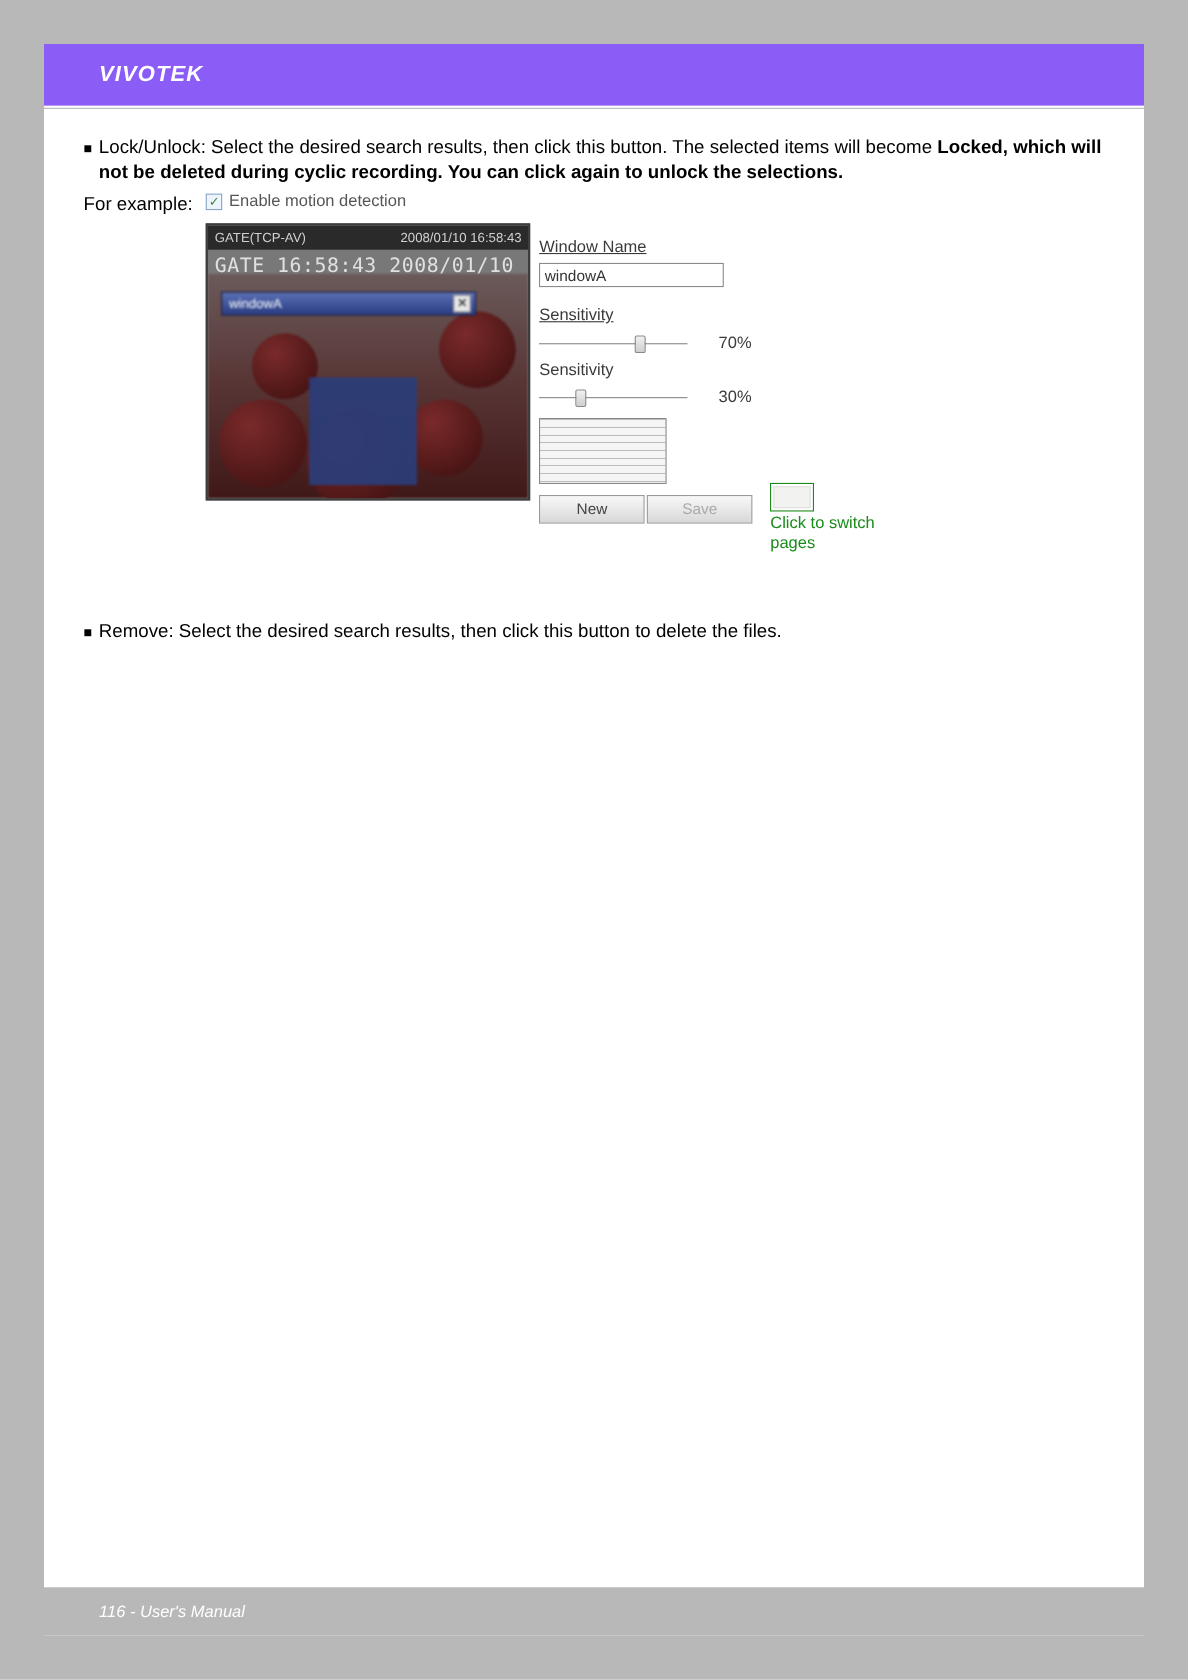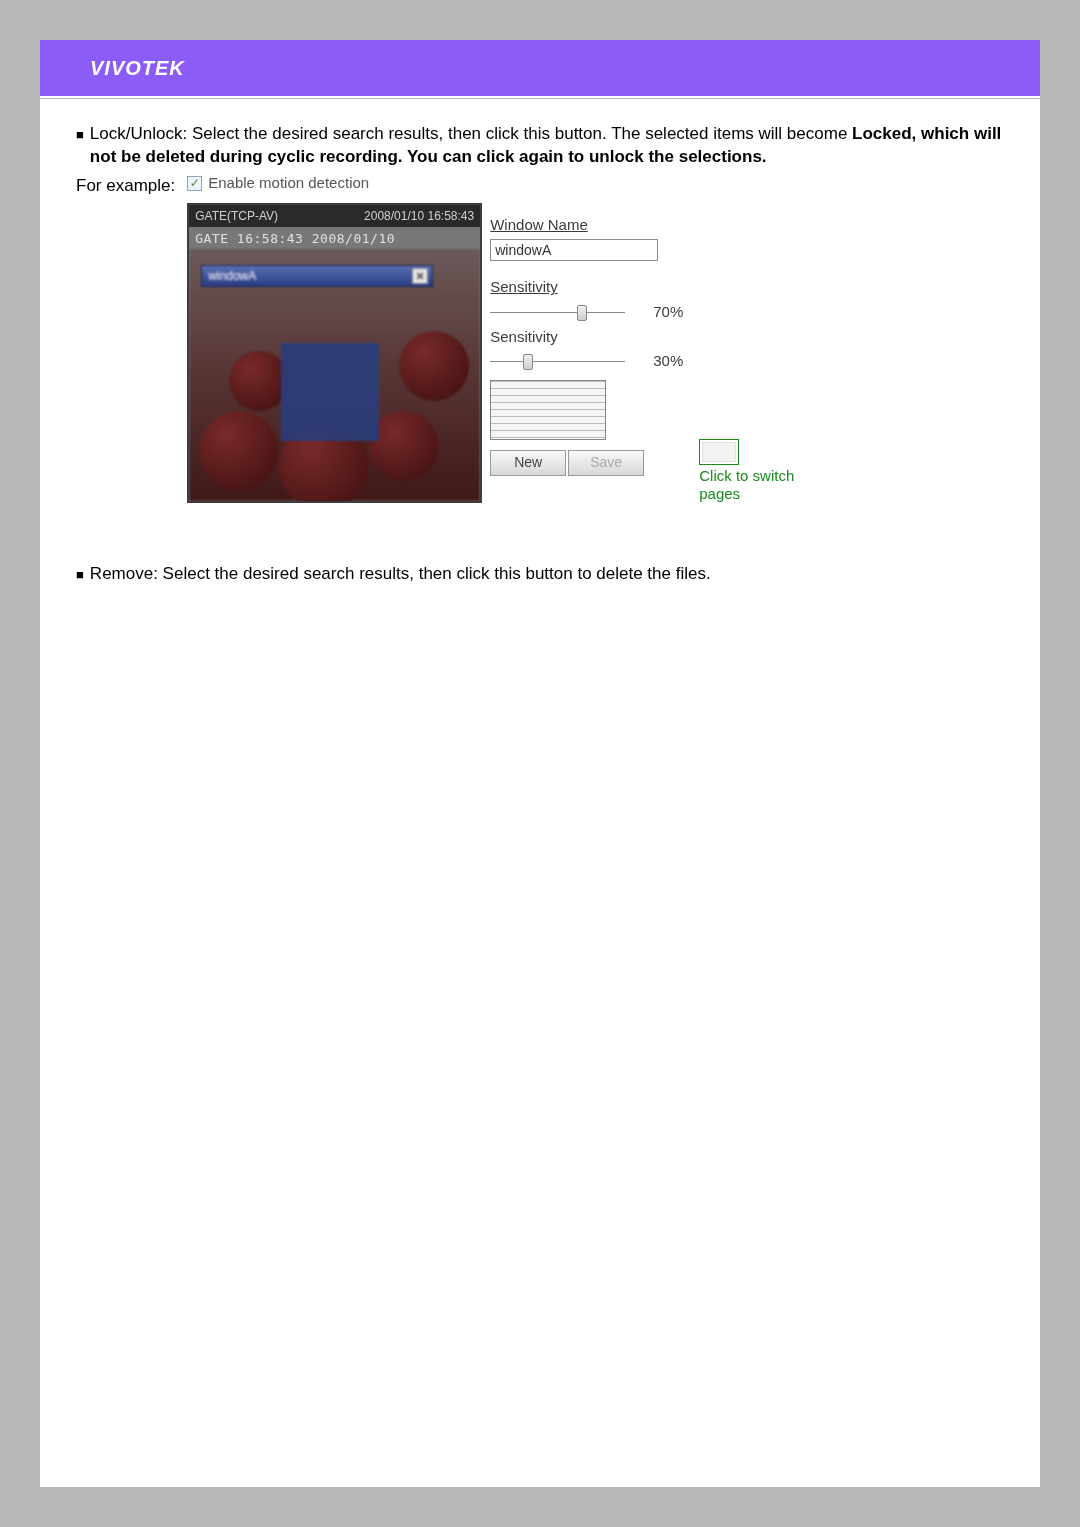--- a/index.html
+++ b/index.html
@@ -90,38 +90,38 @@
     font-size: 12px;
     line-height: 1;
   }
   .panel-body {
     display: flex;
     gap: 8px;
     align-items: flex-start;
   }
   .video-frame {
     width: 295px;
-    height: 300px;
+    height: 252px;
     background: #787878;
     border: 2px solid #3d3d3d;
     position: relative;
     overflow: hidden;
   }
   .video-titlebar {
     background: #2a2a2a;
     color: #d0d0d0;
     font-size: 12px;
     padding: 3px 6px;
     display: flex;
     justify-content: space-between;
     filter: blur(0.5px);
   }
   .video-subtitle {
     color: #e0e0e0;
-    font-size: 13px;
+    font-size: 18px;
     padding: 3px 6px;
     filter: blur(0.5px);
     font-family: monospace;
     letter-spacing: 0.5px;
   }
   .video-scene {
     position: absolute;
     top: 44px; left: 0; right: 0; bottom: 0;
     background: linear-gradient(to bottom, #6b5a5a 0%, #5a3838 45%, #401818 100%);
     filter: blur(1.2px);
@@ -187,21 +187,21 @@
     border:1px solid #888; border-radius:2px;
   }
   .bar-graph {
     width: 116px; height: 60px;
     border:1px solid #888;
     background: repeating-linear-gradient(to bottom, #bbb 0 1px, #f5f5f5 1px 7px);
     margin-top: 4px;
   }
   .btn-row { display:flex; gap:2px; margin-top:6px; }
   .btn {
-    width:76px; height:26px;
+    width:96px; height:26px;
     background: linear-gradient(to bottom,#f8f8f8,#d8d8d8);
     border:1px solid #999;
     font-size:14px; color:#444;
     display:flex; align-items:center; justify-content:center;
   }
   .btn.disabled { color:#aaa;text-align:center; }
   .annotation-col {
     display:flex; flex-direction:column; align-items:flex-start;
     margin-left: 8px;
     margin-top: 236px;
@@ -320,13 +320,16 @@
       </div>
     </div>
 
     <div class="bullet-row">
       <span class="bullet">■</span>
       <span class="bullet-text">Remove: Select the desired search results, then click this button to delete the files.</span>
     </div>
 
   </div>
 
+  <div class="footer-band">
+    <span class="footer-text">116 - User's Manual</span>
+  </div>
 </div>
 
 </body></html>

